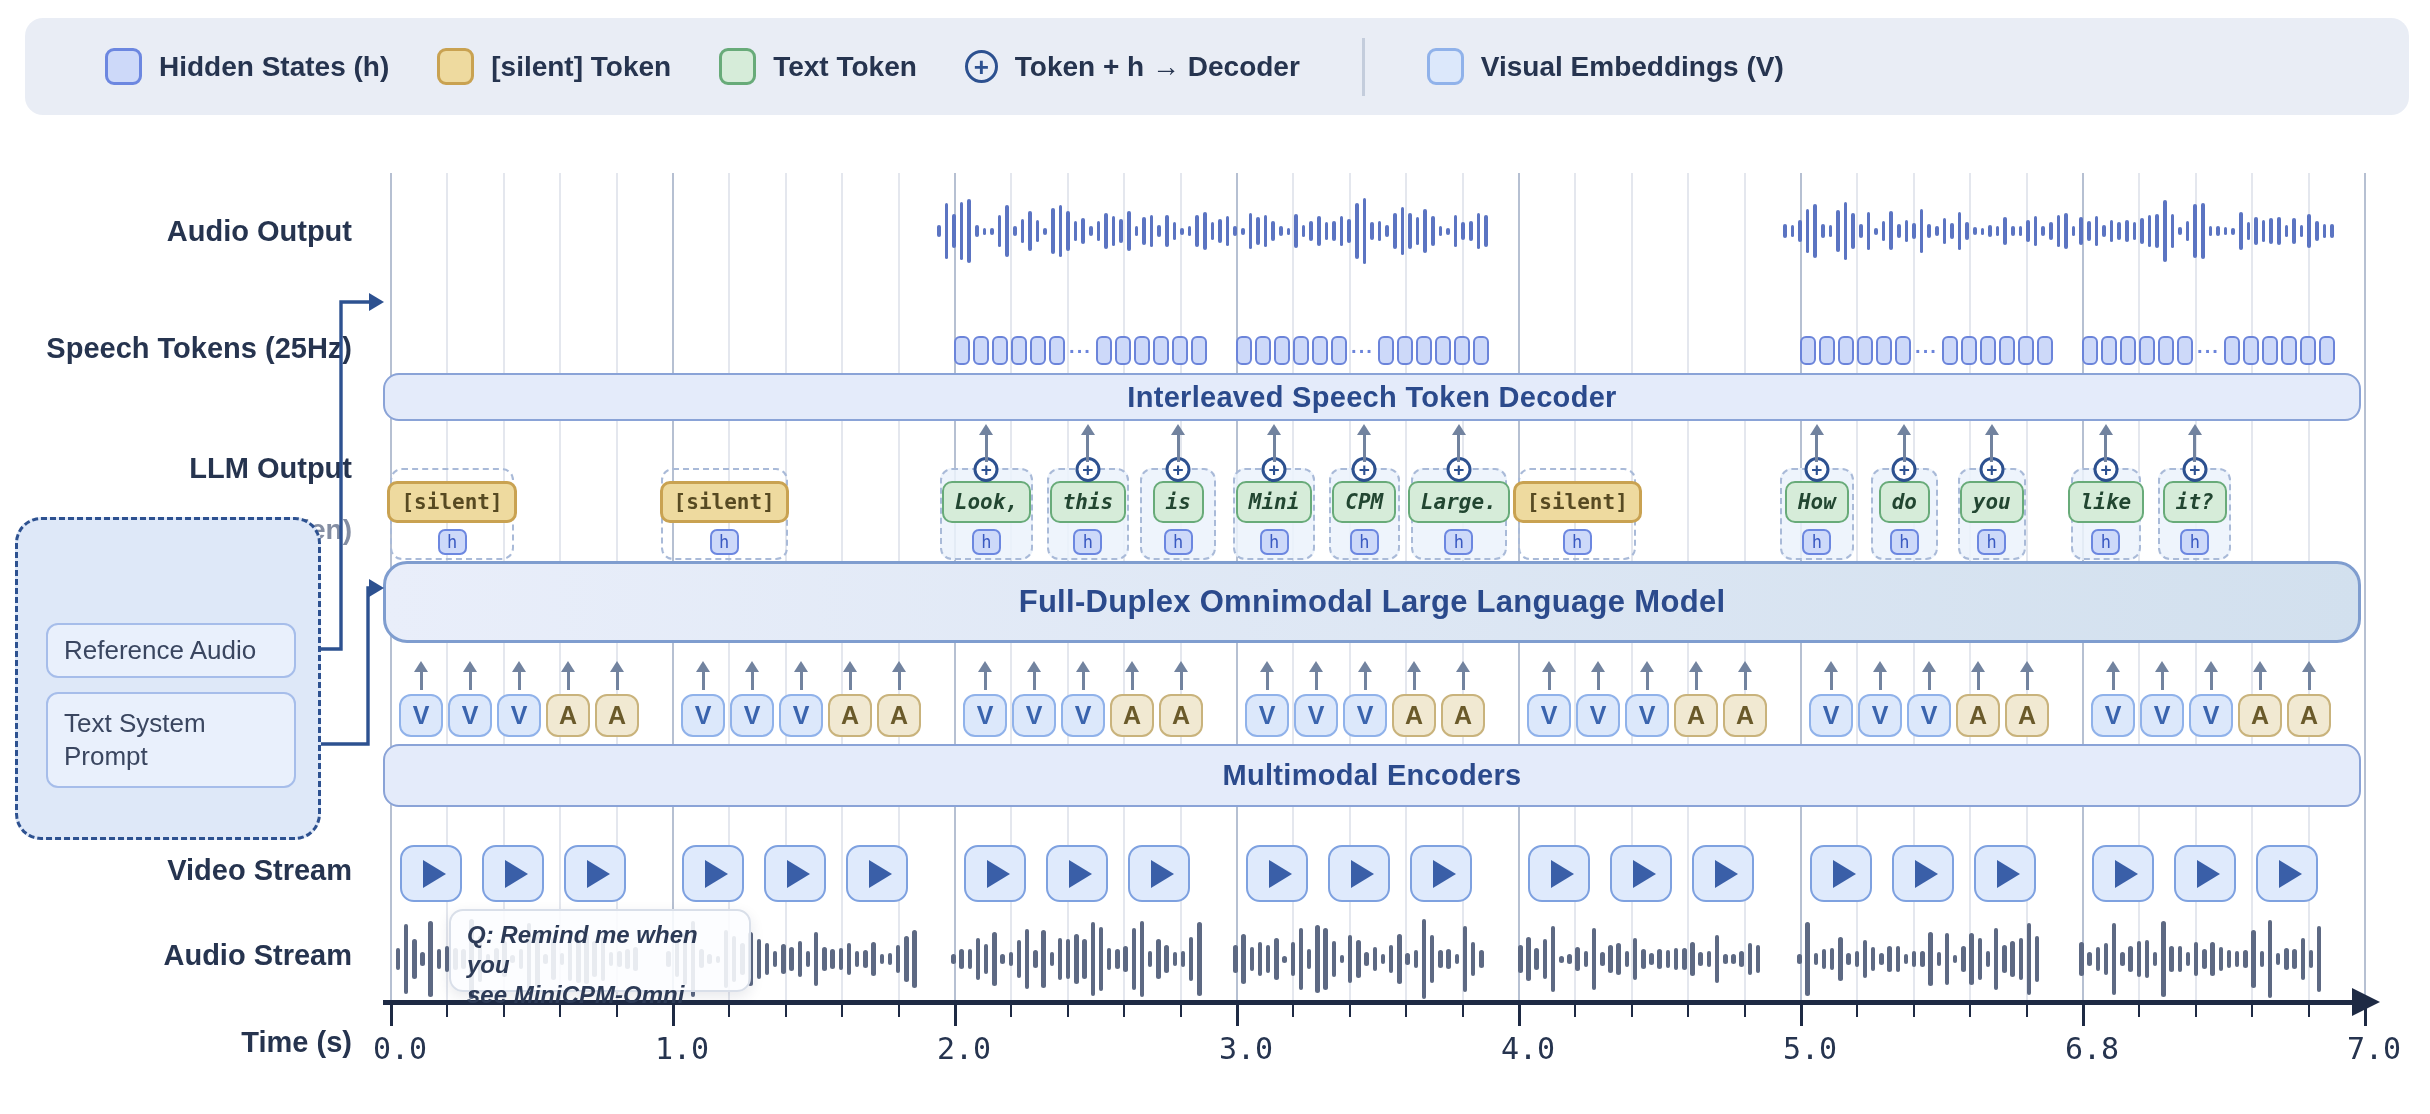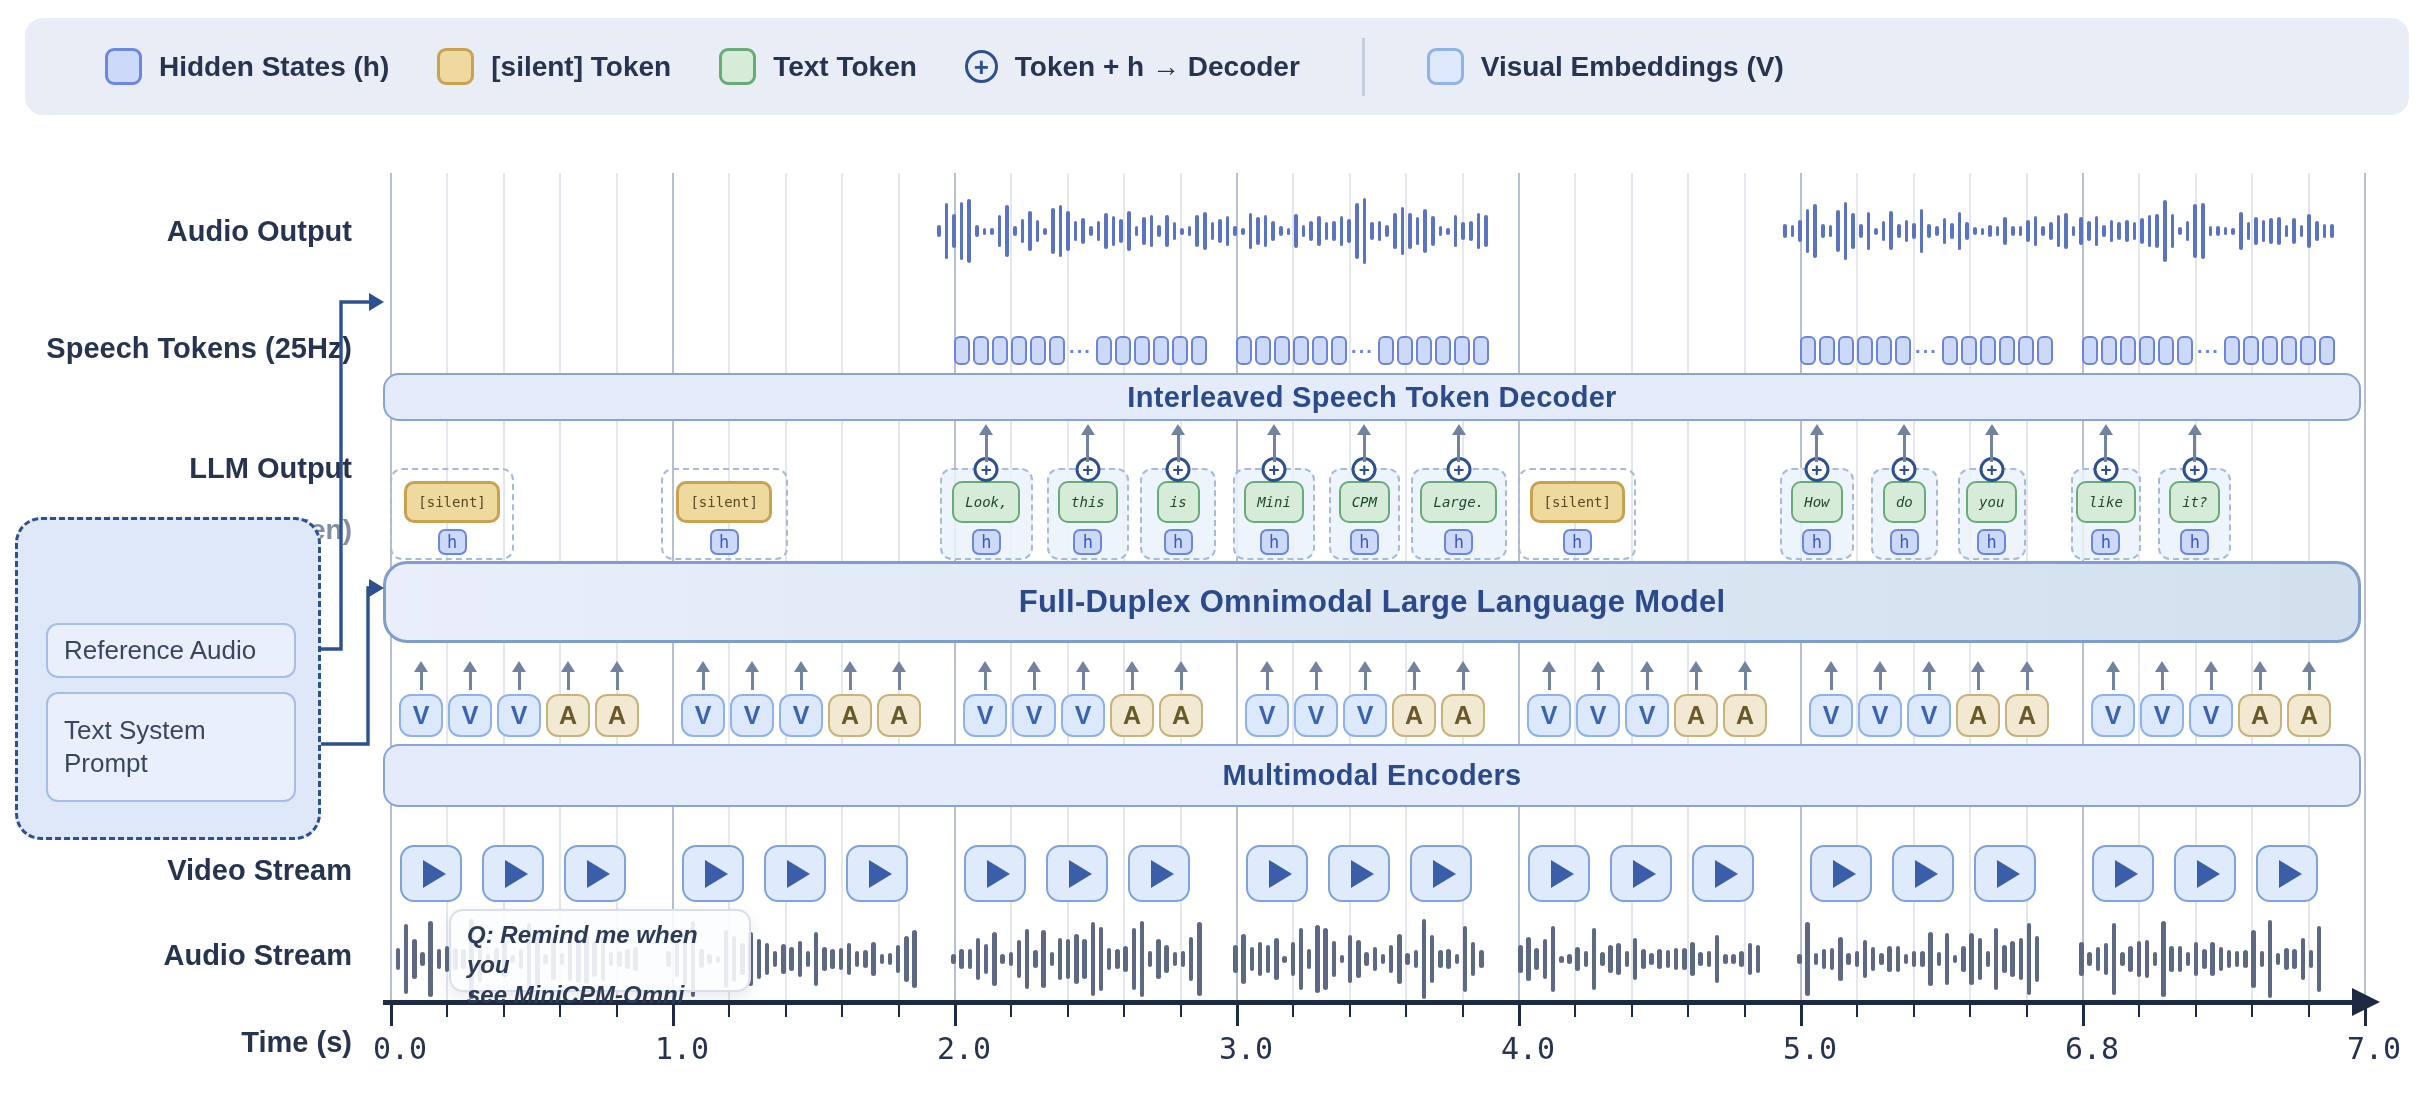--- a/index.html
+++ b/index.html
@@ -60,21 +60,21 @@
   .sgroup{position:absolute;top:336px;height:29px;display:flex;align-items:center;justify-content:space-between;z-index:4}
   .srow{display:flex;gap:3px;height:100%}
   .srect{width:16px;height:29px;border:2.5px solid #6b84da;border-radius:6px;background:var(--hidden_fill)}
   .sdots{color:#6b84da;font-weight:800;font-size:20px;letter-spacing:1px;margin:0 4px;line-height:1}
 
   
   .cell{position:absolute;top:468px;height:92px;border:2.3px dashed var(--cell_dash);border-radius:12px;
         display:flex;flex-direction:column;align-items:center;z-index:4}
   .cell.ctext{background:rgba(235,242,251,.85)}
   .tok{margin-top:11px;height:42px;display:flex;align-items:center;padding:12px 11px;border-radius:10px;
-       font-family:"DejaVu Sans Mono",monospace;font-size:14px;font-weight:400;white-space:nowrap}
+       font-family:"DejaVu Sans Mono",monospace;font-size:21px;font-weight:700;white-space:nowrap}
   .tok.silent{background:var(--silent_fill);border:3px solid var(--silent_border);color:var(--silent_text)}
   .tok.ttext{background:var(--text_fill);border:2.5px solid var(--text_border);color:var(--text_text);font-style:italic}
   .hchip{margin-top:6px;width:29px;height:26px;border:2.3px solid var(--hidden_border);border-radius:7px;
        background:var(--hidden_fill);color:#3a5ac2;font-family:"DejaVu Sans Mono",monospace;font-size:17px;
        display:flex;align-items:center;justify-content:center}
   .pluscirc{position:absolute;top:-13px;left:50%;transform:translateX(-50%);width:25px;height:25px;border-radius:50%;
        background:#fff;border:3px solid var(--accent_navy);color:var(--accent_navy);font-size:19px;font-weight:700;
        display:flex;align-items:center;justify-content:center;z-index:5;line-height:1}
 
   
@@ -95,21 +95,21 @@
   .vbtn .tri{width:0;height:0;border-left:23px solid #3a5fa8;border-top:14px solid transparent;
        border-bottom:14px solid transparent;margin-left:7px}
 
   
   .prompt-box{position:absolute;left:15px;top:517px;width:306px;height:323px;background:var(--prompt_fill);
        border:3.5px dashed var(--accent_navy);border-radius:26px;z-index:7}
   .pb-title{position:absolute;left:26px;top:20px;font-size:29px;font-weight:800;color:#2c4f8f;line-height:39px}
   .pb-item{position:absolute;left:28px;width:250px;background:#e9f0fc;border:2px solid #a6bdea;border-radius:12px;
        font-size:26px;color:#3a4660;display:flex;align-items:center;padding:0 16px;font-weight:500;line-height:33px}
   #pb-ref{top:103px;height:55px}
-  #pb-text{top:172px;height:110px}
+  #pb-text{top:172px;height:96px}
 
   
   .connectors{position:absolute;left:0;top:0;z-index:6;pointer-events:none}
 
   
   .bubble{position:absolute;left:449px;top:909px;width:302px;height:83px;background:rgba(252,253,255,.88);
        border:2px solid #d9dfe9;border-radius:14px;box-shadow:0 5px 14px rgba(30,42,68,.10);z-index:8;
        padding:9px 16px 0 16px;font-size:24px;font-style:italic;font-weight:600;color:#2c3a56;line-height:30px}
 </style>
 </head>

